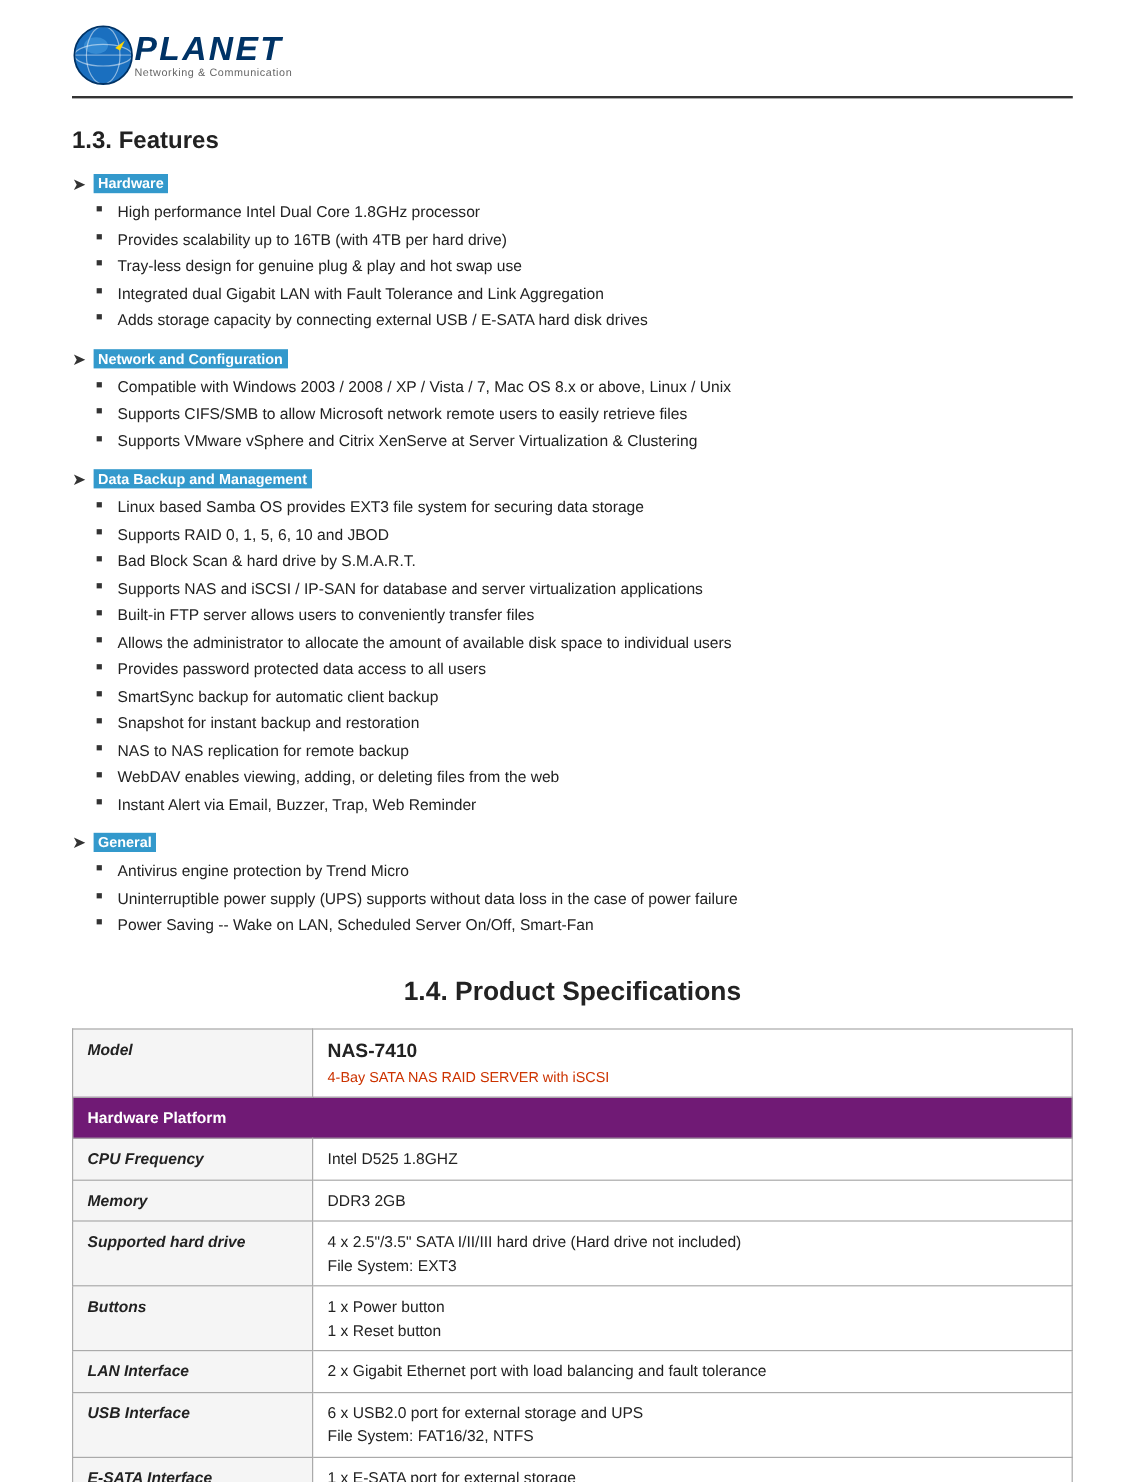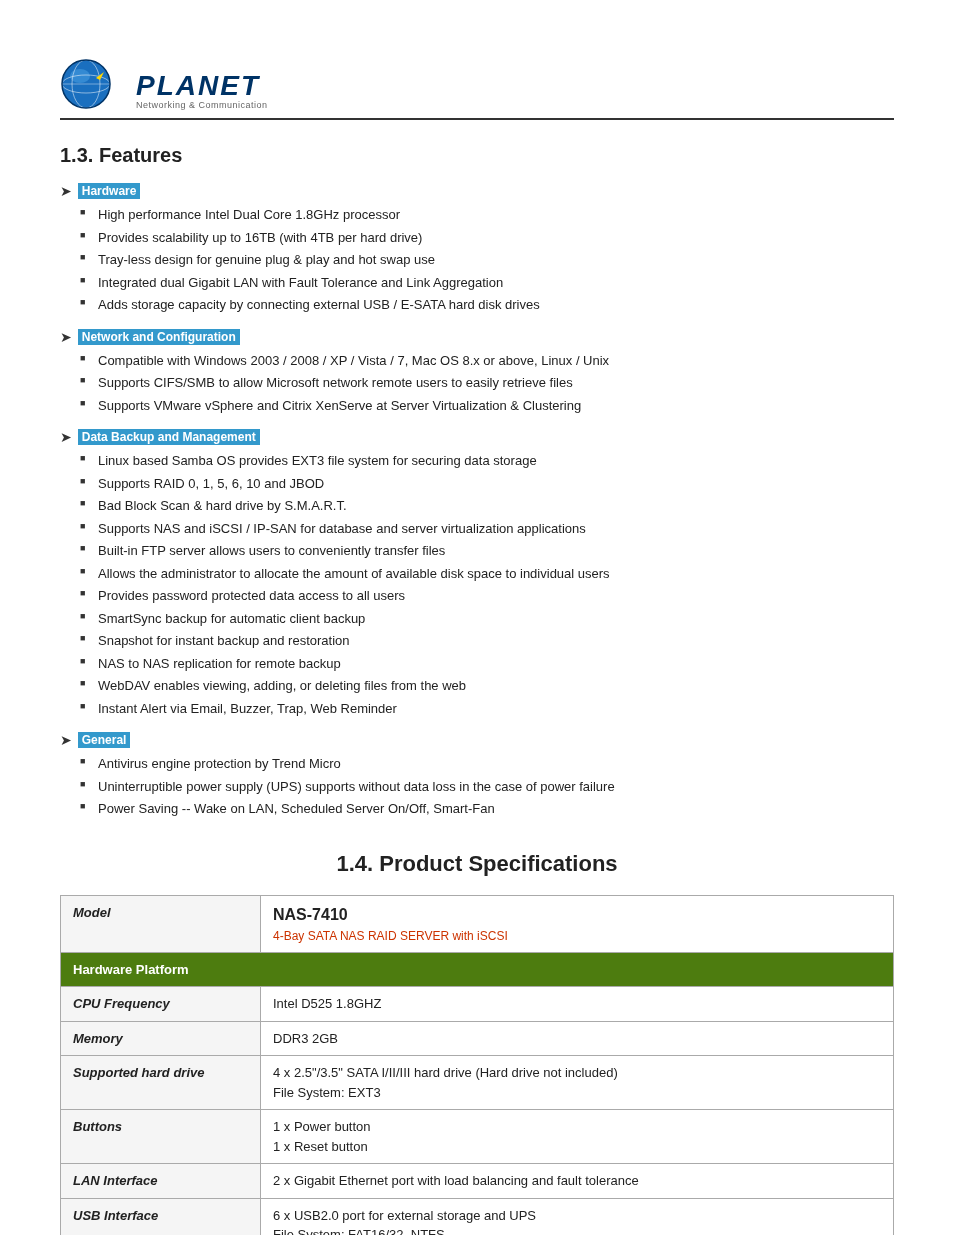--- a/index.html
+++ b/index.html
@@ -14,23 +14,22 @@
     }
     .header {
       display: flex;
       align-items: center;
       margin-bottom: 10px;
       padding-bottom: 8px;
       border-bottom: 2px solid #333;
     }
     .logo-container {
       display: flex;
-      align-items: flex-end;
-      gap: 24px;
-      margin-top: 38px;
+      align-items: center;
+      gap: 0;
     }
     .logo-globe {
       width: 52px;
       height: 52px;
     }
     .logo-text {
       display: flex;
       flex-direction: column;
     }
     .logo-planet {
@@ -121,21 +120,21 @@
       width: 200px;
       font-weight: bold;
       color: #222;
       background: #f5f5f5;
       font-style: italic;
     }
     .spec-table .value-col {
       color: #222;
     }
     .spec-table .section-header-row td {
-      background-color: #4d7c0f;
+      background-color: #701a75;
       color: #fff;
       font-weight: bold;
       font-size: 13px;
       padding: 7px 12px;
     }
     .model-name {
       font-size: 16px;
       font-weight: bold;
       color: #222;
     }

